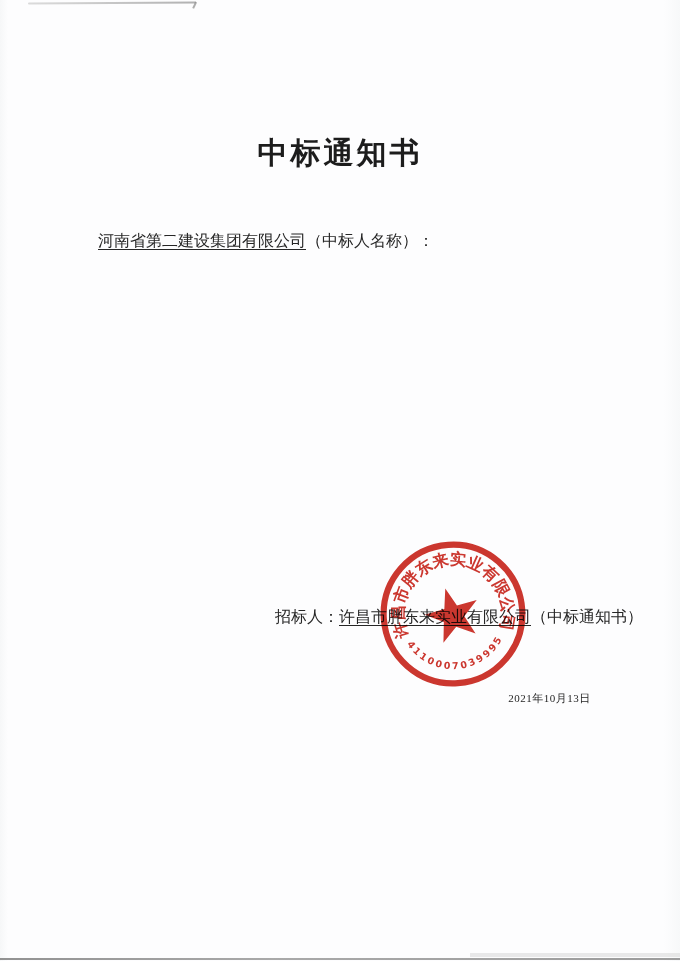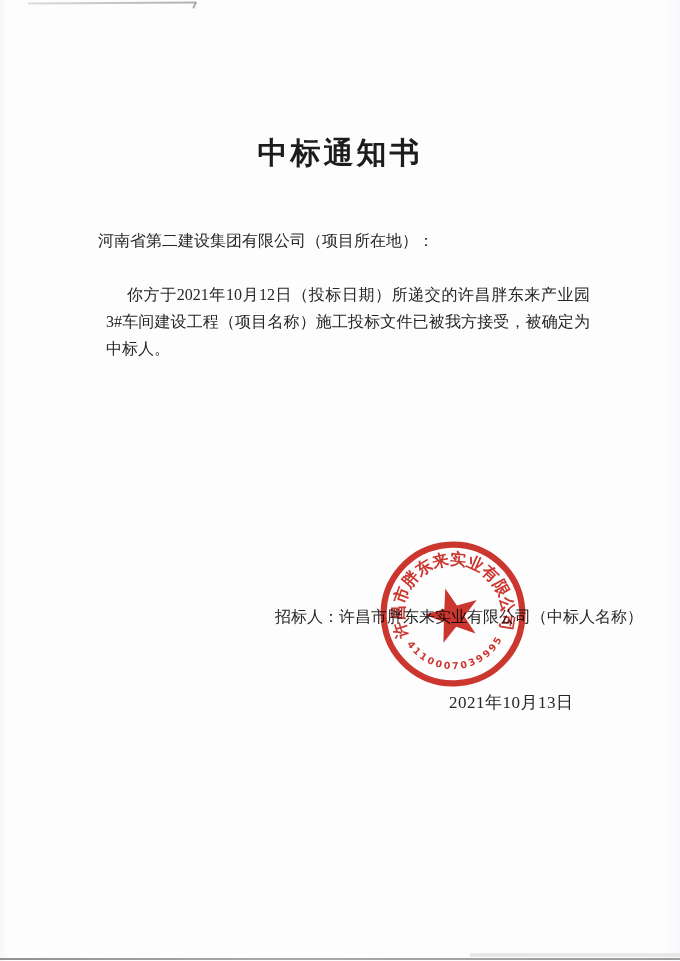--- a/index.html
+++ b/index.html
@@ -9,24 +9,24 @@
     font-family:"Liberation Serif","DejaVu Serif",serif;color:#262626;
   }
   .title{position:absolute;top:133px;left:0;width:100%;margin:0;text-align:center;
     font-size:30px;font-weight:700;letter-spacing:3px;color:#1c1c1c;}
   .greeting{position:absolute;left:98px;top:230px;width:492px;font-size:16px;line-height:22px;}
   .body{position:absolute;left:106px;top:281px;width:484px;font-size:16px;
     line-height:27.2px;text-align:justify;}
   .body p{margin:0;white-space:pre-wrap;}
   .indent-a{text-indent:21px;}
   .indent-b{text-indent:9px;}
-  .u{text-underline-offset:3px;text-decoration-thickness:1px;}
+  .u{text-decoration:underline;text-underline-offset:3px;text-decoration-thickness:1px;}
   .signature{position:absolute;left:275px;top:607px;font-size:16px;white-space:nowrap;}
-  .issue-date{position:absolute;left:449px;top:691px;width:155px;font-size:17px;
-    text-align:left;letter-spacing:.5px;}
+  .issue-date{position:absolute;left:472px;top:691px;width:155px;font-size:11px;
+    text-align:center;letter-spacing:.5px;}
   .seal{position:absolute;left:377px;top:538px;width:152px;height:152px;
     mix-blend-mode:multiply;opacity:.92;transform:rotate(-4deg);}
   .seal text{font-family:"DejaVu Sans","Liberation Sans",sans-serif;font-weight:700;}
   
   .art-topline{position:absolute;left:28px;top:2px;width:168px;height:2px;
     background:linear-gradient(90deg,#d2d2d2,#9e9e9e);border-radius:2px;
     transform:rotate(-.4deg);opacity:.8;}
   .art-tick{position:absolute;left:186px;top:0;width:8px;height:7px;
     border-right:2px solid #8a8a8a;transform:rotate(25deg);opacity:.7;}
   .art-bottomsmudge{position:absolute;left:470px;bottom:4px;width:210px;height:4px;
@@ -37,27 +37,26 @@
 </head>
 <body>
 
 <div class="page">
 
   <div class="art-topline"></div>
   <div class="art-tick"></div>
 
   <h1 class="title">中标通知书</h1>
 
-  <div class="greeting"><span class="u">河南省第二建设集团有限公司</span><span>（项目所在地）：</span></div>
+  <div class="greeting"><span class="u">河南省第二建设集团有限公司</span><span>（中标人名称）：</span></div>
 
   <div class="body">
-    <p class="indent-a"><span>你方于</span><span class="u">2021年10月12日</span><span>（投标日期）所递交的</span><span class="u">许昌胖东来产业园3#车间建设工程</span><span>（项目名称）施工投标文件已被我方接受，被确定为中标人。</span></p>
   </div>
 
-  <div class="signature"><span>招标人：</span><span class="u">许昌市胖东来实业有限公司</span><span>（中标人名称）</span></div>
+  <div class="signature"><span>招标人：</span><span class="u">许昌市胖东来实业有限公司</span><span>（中标通知书）</span></div>
 
   <svg class="seal" viewBox="0 0 160 160" xmlns="http://www.w3.org/2000/svg" aria-hidden="true">
     <defs>
       <path id="sealTopArc" d="M 33.4 103 A 52 52 0 1 1 126.6 103" fill="none"></path>
       <path id="sealBottomArc" d="M 27.2 104 A 58 58 0 0 0 132.8 104" fill="none"></path>
     </defs>
     <circle cx="80" cy="80" r="73" fill="none" stroke-width="6.5" stroke="#c9261d"></circle>
     <polygon points="80,52 86.9,72.5 108.5,72.7 91.2,85.6 97.6,106.3 80,93.8 62.4,106.3 68.8,85.6 51.5,72.7 73.1,72.5" transform="rotate(-12 80 82)" fill="#c9261d"></polygon>
     <text font-size="17" fill="#c9261d">
       <textPath href="#sealTopArc" startOffset="50%" text-anchor="middle">许昌市胖东来实业有限公司</textPath>

